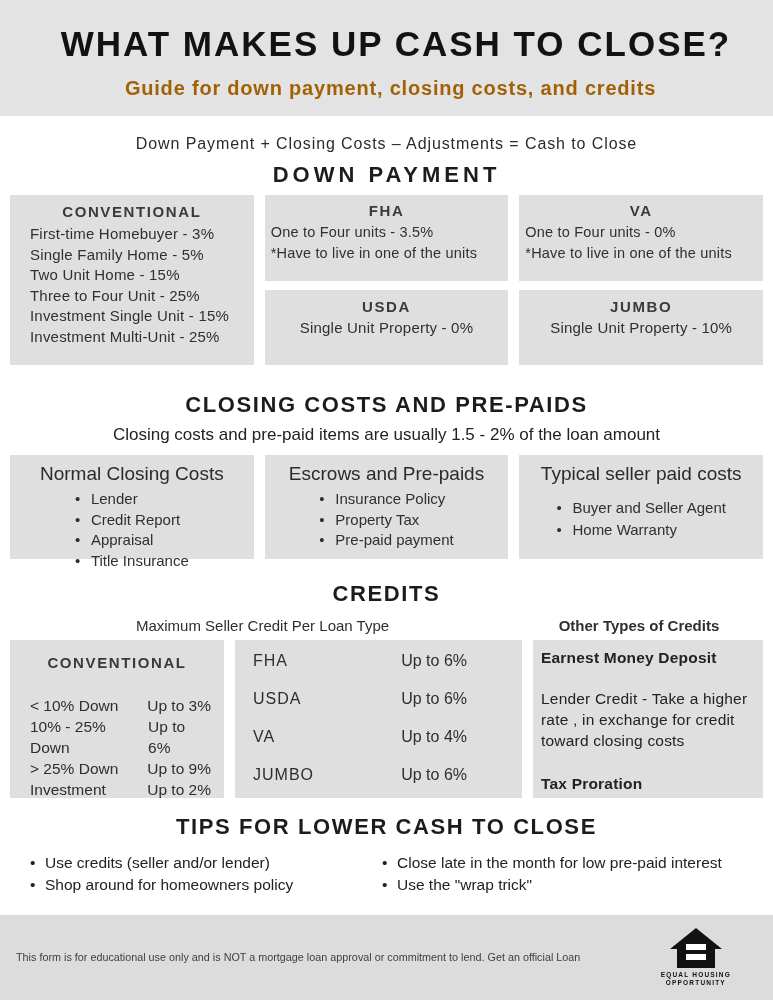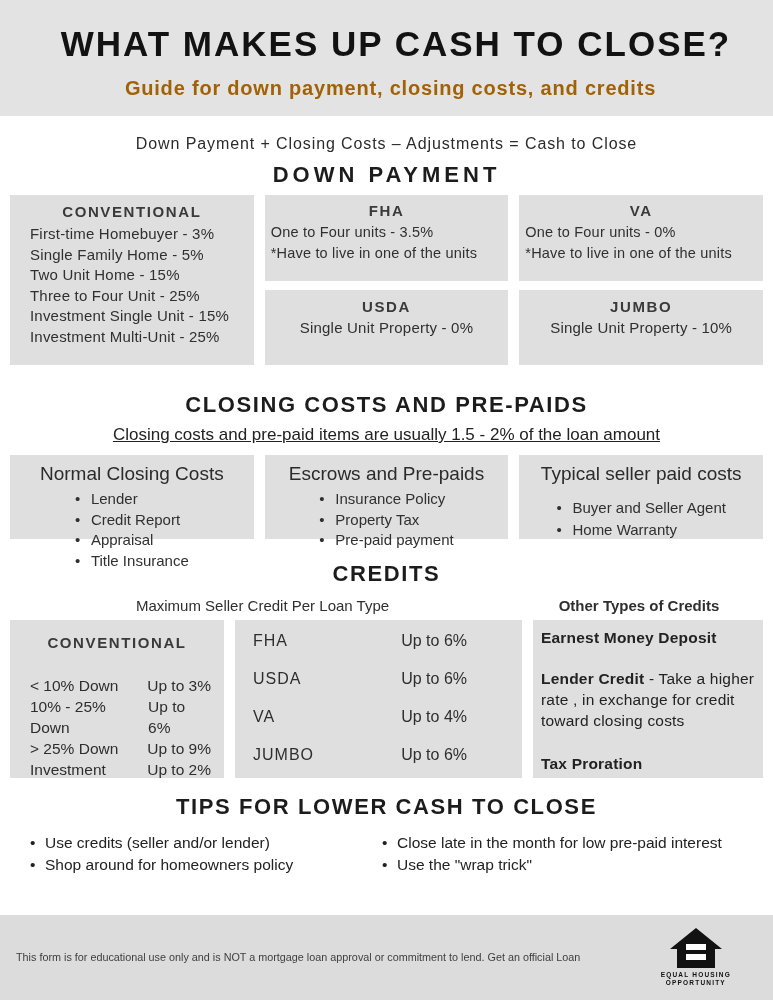--- a/index.html
+++ b/index.html
@@ -33,23 +33,23 @@
   .dp-grid .col { flex:1; display:flex; flex-direction:column; gap:9px; }
   .conv-box { flex:1; padding:8px 0 8px 0; }
   .conv-items { margin-top:4px; padding-left:20px; }
   .conv-item { font-size:15px; line-height:20.5px; letter-spacing:0.2px; color:#303030; }
   .fha-box { height:86px; padding:7px 6px; }
   .fha-lines { margin-top:3px; font-size:14.5px; line-height:21px; letter-spacing:0.2px; color:#303030; }
   .sm-box { height:75px; padding:8px 6px; text-align:center; }
   .sm-line { margin-top:4px; font-size:15px; letter-spacing:0.2px; color:#303030; }
 
   
-  .cc-sub { text-align:center; font-size:17px; color:#222222; margin-top:7px;text-decoration:underline; }
+  .cc-sub { text-align:center; font-size:17px; color:#222222; margin-top:7px; }
   .cc-grid { margin-top:10px; }
-  .cc-box { flex:1; height:84px; padding:8px 6px; }
+  .cc-box { flex:1; height:104px; padding:8px 6px; }
   .cc-box-title { text-align:center; font-size:19px; color:#2b2b2b; }
   .cc-list { list-style:none; width:fit-content; margin:4px auto 0; }
   .cc-li { font-size:15px; line-height:20.5px; color:#303030; position:relative; padding-left:16px; }
   .cc-li::before { content:"\2022"; position:absolute; left:0; }
   .cc-box-seller .cc-list { margin-top:12px; }
   .cc-box-seller .cc-li { line-height:21.5px; }
 
   
   .credits-headers { display:flex; margin-top:10px; padding:0 10px; }
   .credits-h-left { width:505px; text-align:center; font-size:15px; color:#2f2f2f; }
@@ -58,21 +58,21 @@
   .credit-box { flex:1; height:158px; }
   .conv-credit { padding-top:14px; }
   .conv-rows { margin-top:24px; padding:0 13px 0 20px; }
   .credit-row { display:flex; justify-content:space-between; font-size:15.5px; line-height:21px; color:#2e2e2e; }
   .loan-box { display:flex; flex-direction:column; justify-content:space-between; padding:12px 55px 14px 18px; }
   .loan-row { display:flex; justify-content:space-between; font-size:16px; color:#2e2e2e; }
   .loan-label { letter-spacing:1px; }
   .other-box { padding:9px 8px; font-size:15.5px; color:#222222; }
   .other-p1 { font-weight:700; letter-spacing:0.2px; }
   .other-p2 { margin-top:21px; line-height:21px; letter-spacing:0.2px; }
-  .other-p2 .b { font-weight:700; }
+  .other-p2 .b { font-weight:400; }
   .other-p3 { margin-top:24px; font-weight:700; letter-spacing:0.2px; }
 
   
   .tips-cols { display:flex; padding:0 30px; margin-top:12px; }
   .tips-list { list-style:none; }
   .tips-left { width:340px; }
   .tips-right { flex:1; padding-left:12px; }
   .tips-li { font-size:15.5px; line-height:22px; color:#222222; position:relative; padding-left:15px; }
   .tips-li::before { content:"\2022"; position:absolute; left:0; }
 

